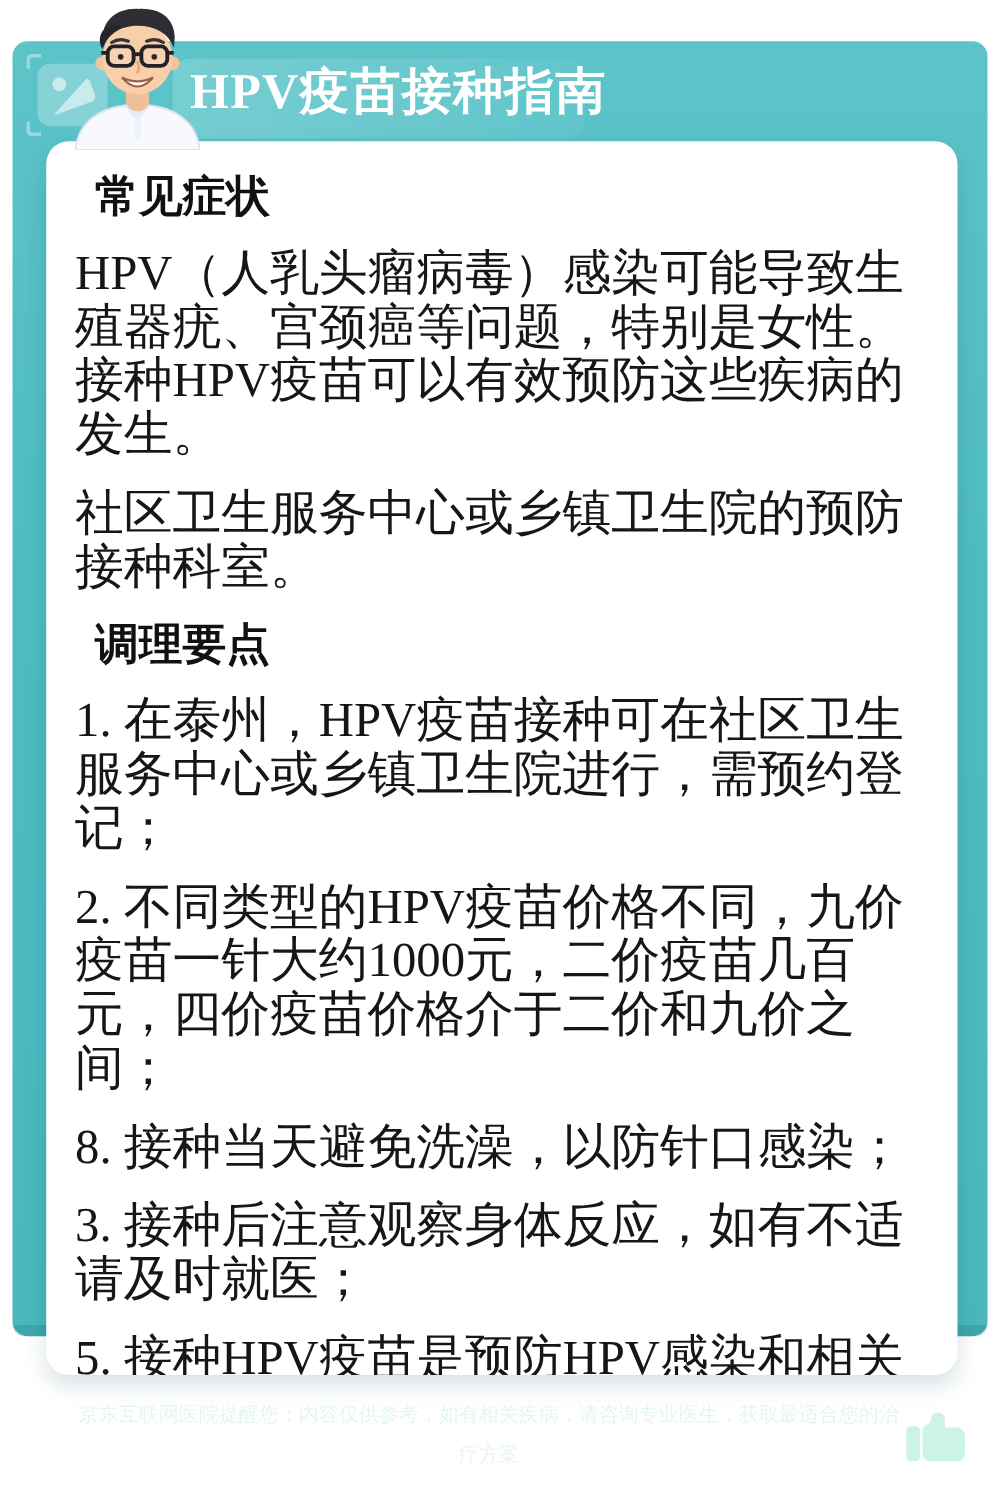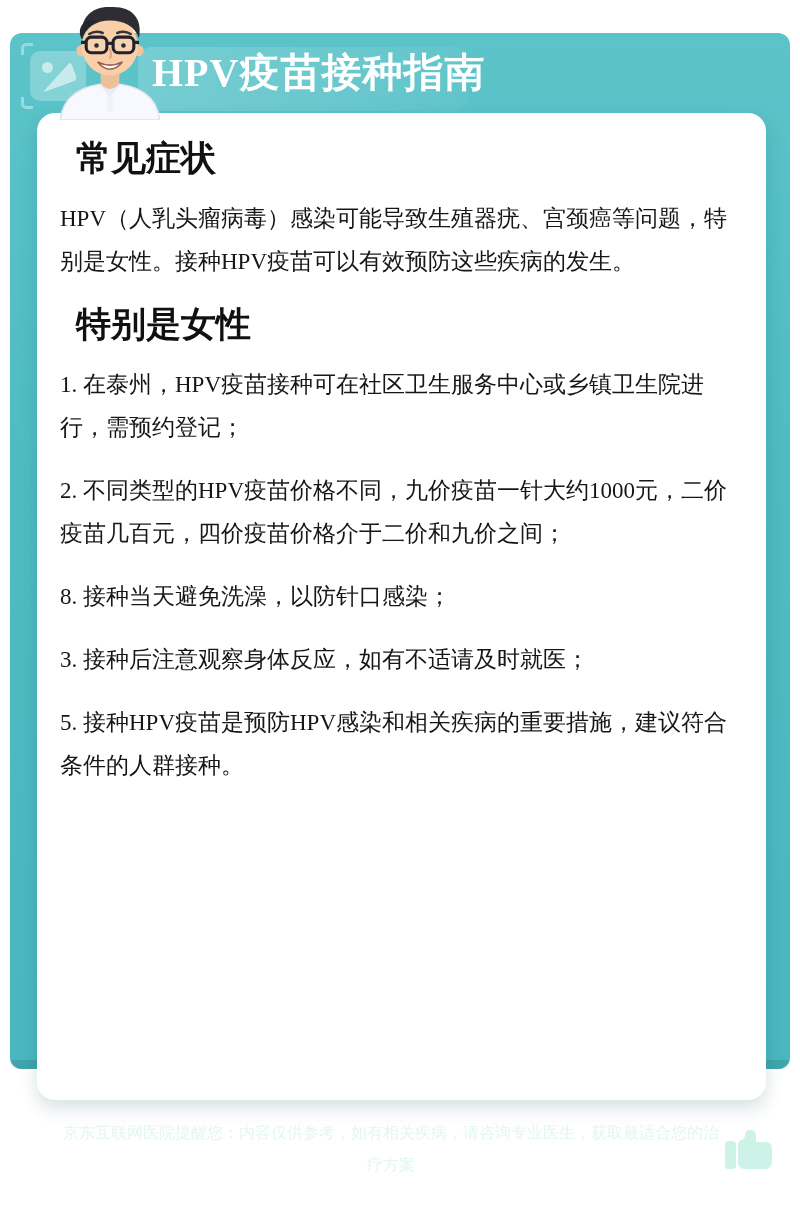--- a/index.html
+++ b/index.html
@@ -68,21 +68,21 @@
     overflow:hidden;
   }
   .card h2 {
     font-family:"Liberation Sans","DejaVu Sans",sans-serif;
     font-weight:700; font-size:35px; line-height:42px; color:#111111;
     margin:18px 0 18px 16px;
   }
   .card h2:first-child { margin-top:2px; }
   .card p {
     font-family:"Liberation Serif","DejaVu Serif",serif;
-    font-size:23px; line-height:43px; color:#161616;
+    font-size:39px; line-height:43px; color:#161616;
     margin:0 0 20px 0;
   }
 
   .footer {
     position:absolute; left:26px; top:1084px; width:738px; z-index:3;
     display:flex; align-items:flex-start;
   }
   .alert-icon {
     flex:0 0 auto; width:19px; height:19px; margin-top:24px;
     border:2px solid rgba(255,255,255,.65); border-radius:50%;
@@ -146,22 +146,23 @@
       <path d="M44,56 Q56,70 68,56 Q56,62 44,56 Z" fill="#ffffff" stroke="#9a5f48" stroke-width="1.6"></path>
     </svg>
   </div>
 
   <div class="page-title">HPV疫苗接种指南</div>
 
   <div class="card">
     <h2>常见症状</h2>
     <p>HPV（人乳头瘤病毒）感染可能导致生殖器疣、宫颈癌等问题，特别是女性。接种HPV疫苗可以有效预防这些疾病的发生。</p>
 
+    <p>社区卫生服务中心或乡镇卫生院的预防接种科室。</p>
 
-    <h2>特别是女性</h2>
+    <h2>调理要点</h2>
     <p>1. 在泰州，HPV疫苗接种可在社区卫生服务中心或乡镇卫生院进行，需预约登记；</p>
     <p>2. 不同类型的HPV疫苗价格不同，九价疫苗一针大约1000元，二价疫苗几百元，四价疫苗价格介于二价和九价之间；</p>
     <p>8. 接种当天避免洗澡，以防针口感染；</p>
     <p>3. 接种后注意观察身体反应，如有不适请及时就医；</p>
     <p>5. 接种HPV疫苗是预防HPV感染和相关疾病的重要措施，建议符合条件的人群接种。</p>
   </div>
 
   <div class="footer">
     <span class="alert-icon">!</span>
     <span class="disclaimer">京东互联网医院提醒您：内容仅供参考，如有相关疾病，请咨询专业医生，获取最适合您的治疗方案</span>

